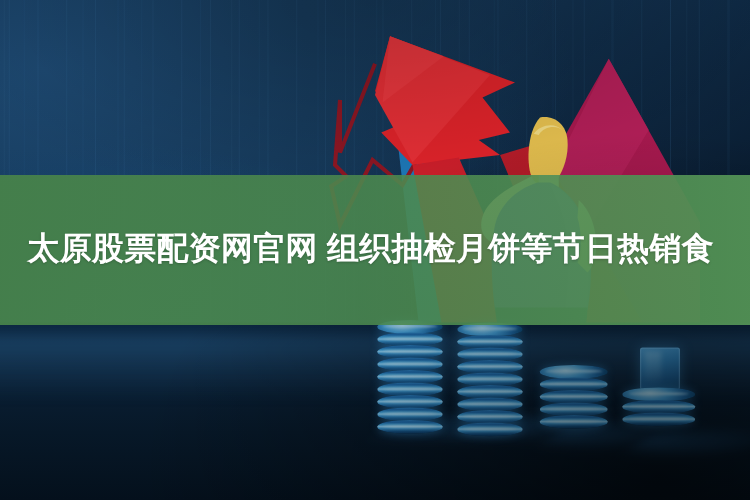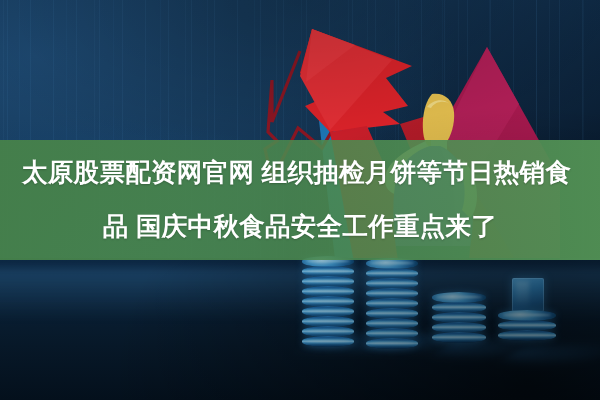--- a/index.html
+++ b/index.html
@@ -244,16 +244,15 @@
       <div class="coin" style="top:10px;"></div>
       <div class="coin" style="top:20px;"></div>
     </div>
   </div>
 
   <div class="bg-vignette"></div>
 
   <div class="band"></div>
   <div class="band-title">
     <div class="ln1">太原股票配资网官网 组织抽检月饼等节日热销食</div>
-    <div class="ln2">品 国庆中秋食品安全工作重点来了</div>
   </div>
 
 </div>
 
 </body></html>

